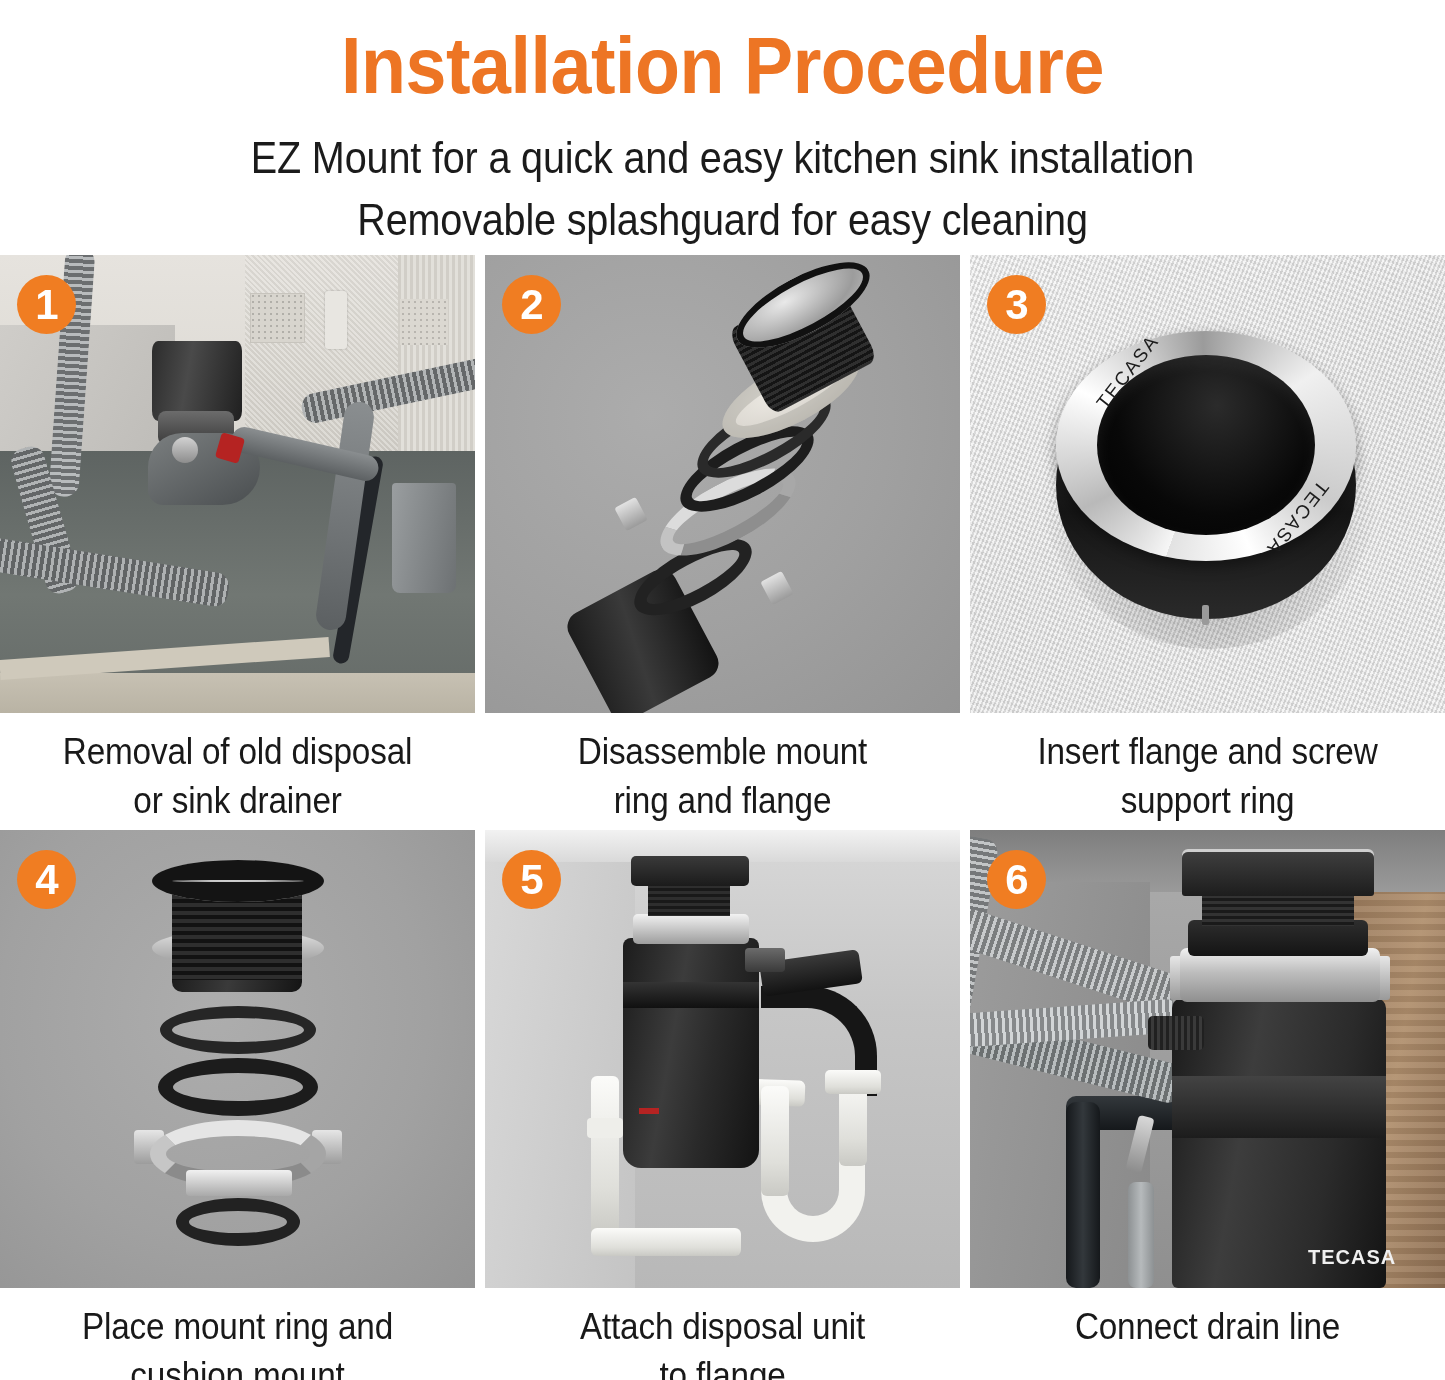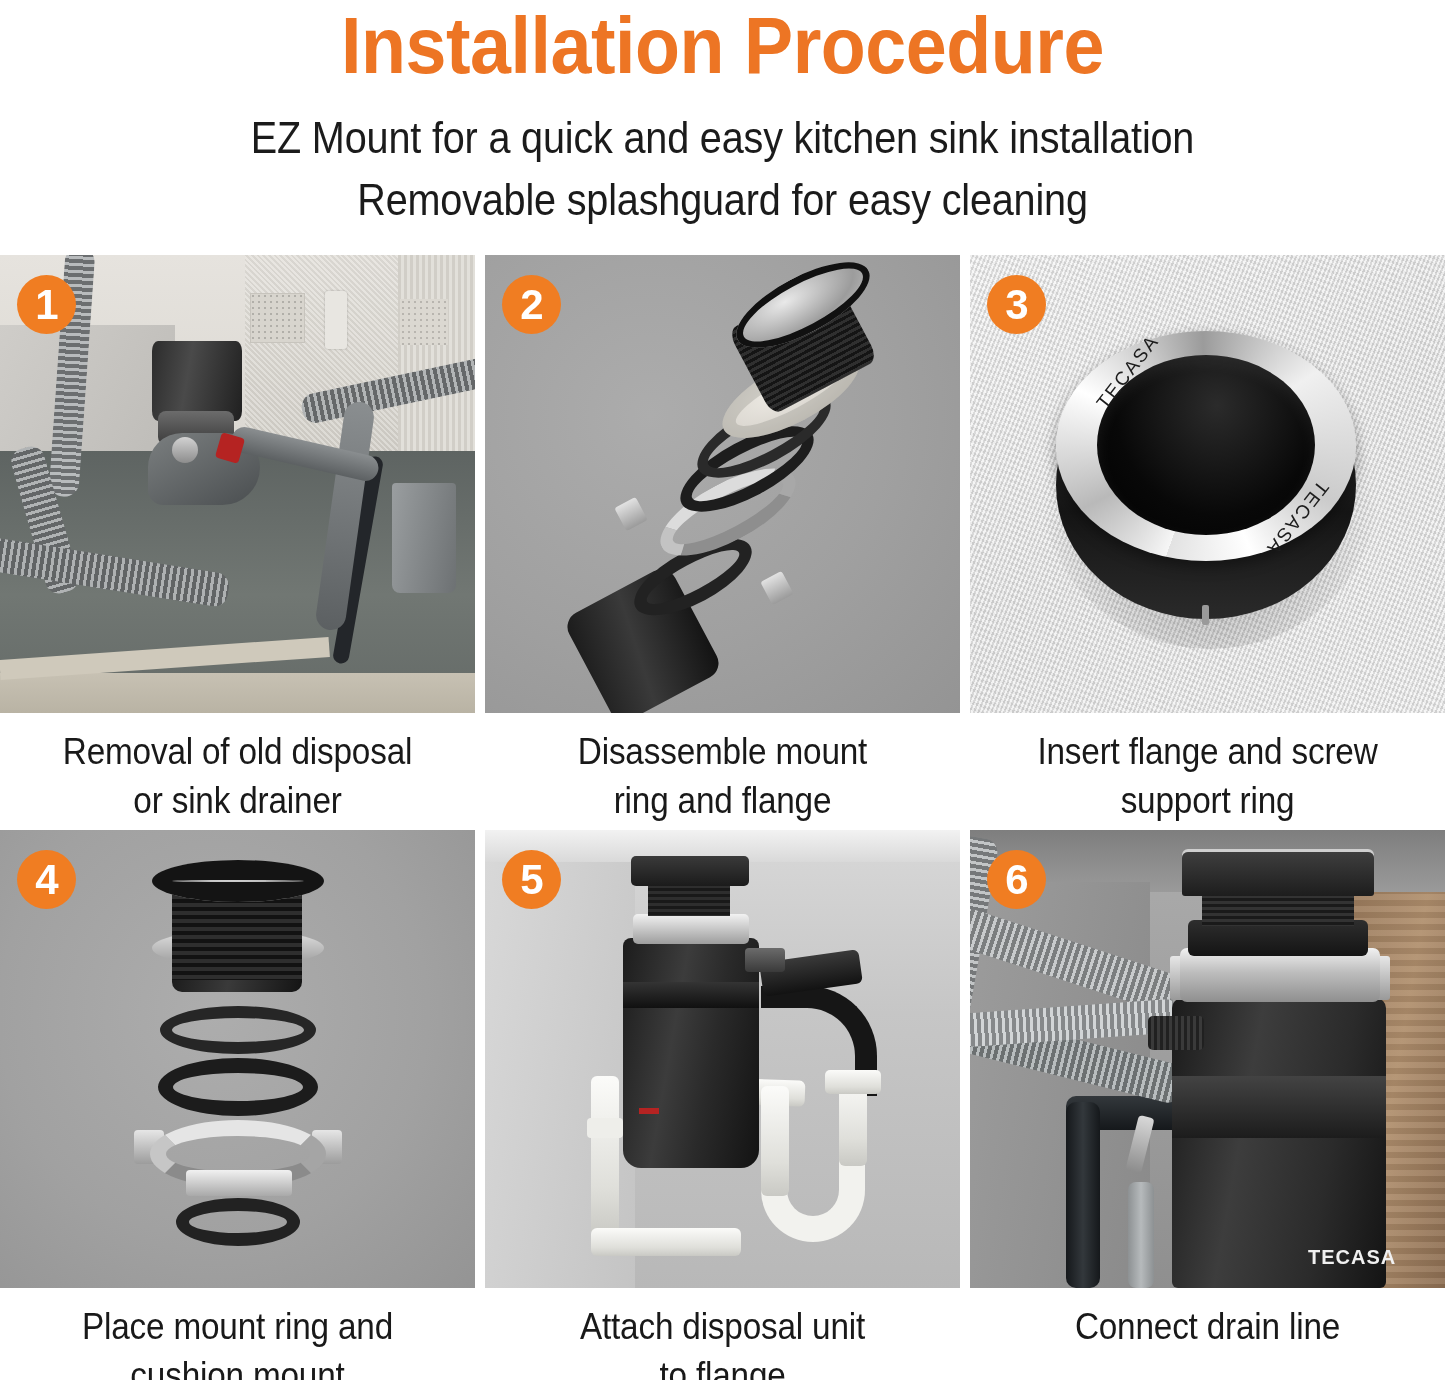--- a/index.html
+++ b/index.html
@@ -7,21 +7,21 @@
   html,body{ background:#ffffff; }
   body{
     width:1445px; height:1380px;
     font-family:"Liberation Sans", sans-serif;
     color:#1a1a1a;
     overflow:hidden;
     position:relative;
   }
 
   
-  #header{ width:1445px; padding-top:0; text-align:center; }
+  #header{ width:1445px; padding-top:20px; text-align:center; }
 
   #main-title{
     font-family:"Liberation Sans", sans-serif;
     font-size:80px;
     line-height:92px;
     font-weight:700;
     color:#ED7524;
     letter-spacing:-0.5px;
     transform:scaleX(0.92);
     transform-origin:center top;

